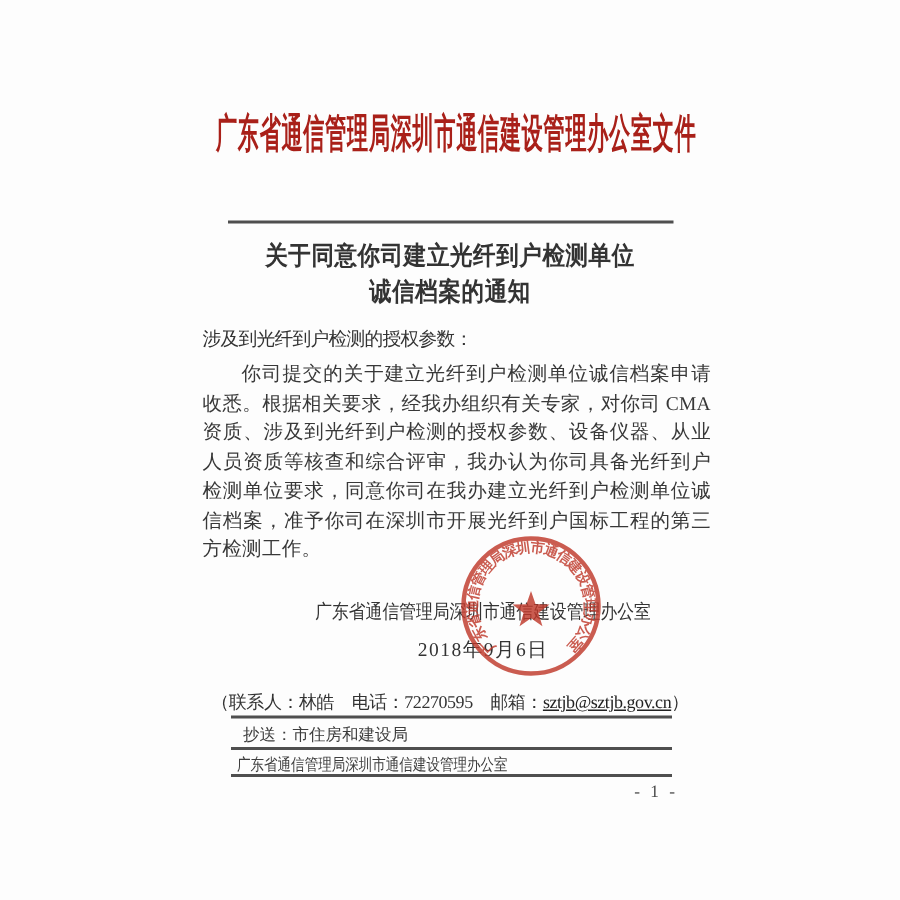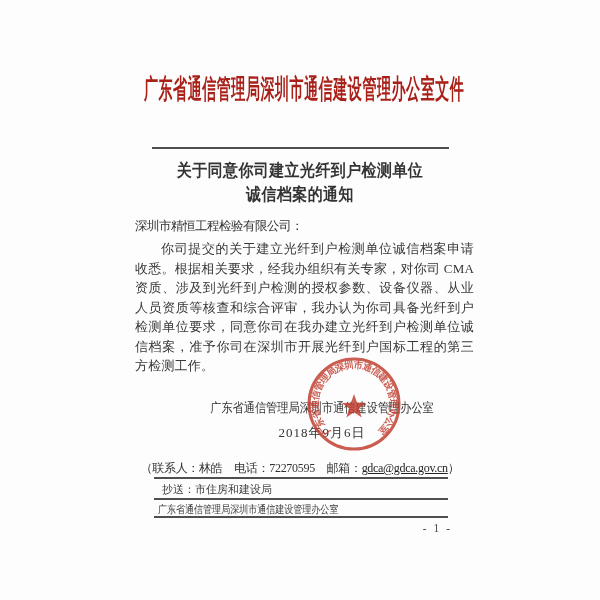--- a/index.html
+++ b/index.html
@@ -89,40 +89,40 @@
 <div class="page">
 
   <div class="abs center red-header">广东省通信管理局深圳市通信建设管理办公室文件</div>
 
 
   <div class="abs sep-line"></div>
 
   <div class="abs center title-line title-1">关于同意你司建立光纤到户检测单位</div>
   <div class="abs center title-line title-2">诚信档案的通知</div>
 
-  <div class="abs addressee">深圳市精恒工程检验有限公司：</div>
+  <div class="abs addressee">涉及到光纤到户检测的授权参数：</div>
 
   <p class="abs body-text">你司提交的关于建立光纤到户检测单位诚信档案申请收悉。根据相关要求，经我办组织有关专家，对你司 CMA 资质、涉及到光纤到户检测的授权参数、设备仪器、从业人员资质等核查和综合评审，我办认为你司具备光纤到户检测单位要求，同意你司在我办建立光纤到户检测单位诚信档案，准予你司在深圳市开展光纤到户国标工程的第三方检测工作。</p>
 
   <div class="abs sign-block">
     <div class="sign-org">广东省通信管理局深圳市通信建设管理办公室</div>
     <div class="sign-date">2018年9月6日</div>
   </div>
 
   <svg class="abs seal" viewBox="-55 -55 110 110">
     <circle cx="0" cy="0" r="45" fill="none" stroke="#c0392b" stroke-width="3"></circle>
     <path id="sealArc" d="M -23.1,27.6 A 36,36 0 1 1 23.1,27.6" fill="none"></path>
     <text font-size="9.5" fill="#c0392b" font-weight="700" style="font-family:&quot;Liberation Serif&quot;,&quot;DejaVu Serif&quot;,serif;">
       <textPath href="#sealArc" startOffset="0" textLength="175" lengthAdjust="spacing">广东省通信管理局深圳市通信建设管理办公室</textPath>
     </text>
     <polygon fill="#c0392b" points="0,-10 3.06,-1.21 12.36,-1.02 4.94,4.61 7.64,13.52 0,8.2 -7.64,13.52 -4.94,4.61 -12.36,-1.02 -3.06,-1.21"></polygon>
   </svg>
 
   <div class="abs center contact-line">
-    <span>（联系人：林皓　电话：72270595　邮箱：</span><span class="email">gdca@gdca.gov.cn</span><span>）</span>
+    <span>（联系人：林皓　电话：72270595　邮箱：</span><span class="email">sztjb@sztjb.gov.cn</span><span>）</span>
   </div>
 
   <div class="abs rule rule-1"></div>
 
   <div class="abs cc-row">抄送：市住房和建设局</div>
 
   <div class="abs rule rule-2"></div>
 
   <div class="abs issuer-row">
     <span class="issuer">广东省通信管理局深圳市通信建设管理办公室</span>

